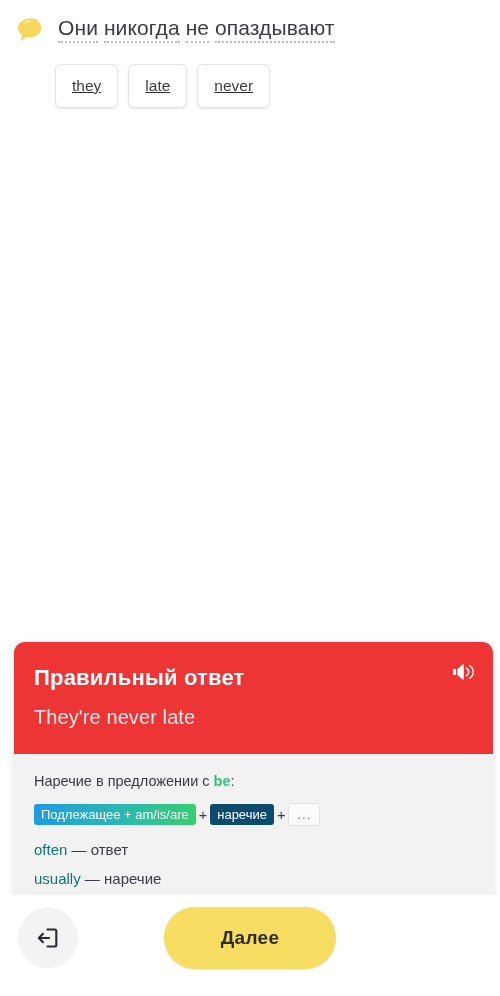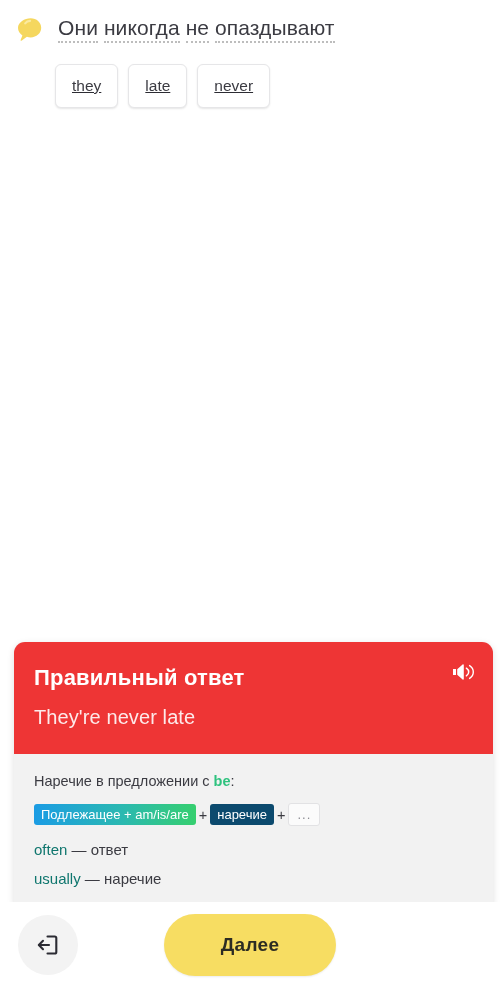--- a/index.html
+++ b/index.html
@@ -168,21 +168,21 @@
   .vocab:last-child { margin-bottom: 0; }
   .vocab .en {
     color: #0f766e;
     margin-top: 24px;
   }
 
   
   .bottom-bar {
     position: absolute;
     left: 0;
-    bottom: 8px;
+    bottom: 15px;
     width: 500px;
     height: 86px;
     display: flex;
     align-items: center;
     padding: 0 18px;
     box-sizing: border-box;
     background: #ffffff;
   }
   .exit-btn {
     width: 60px;

